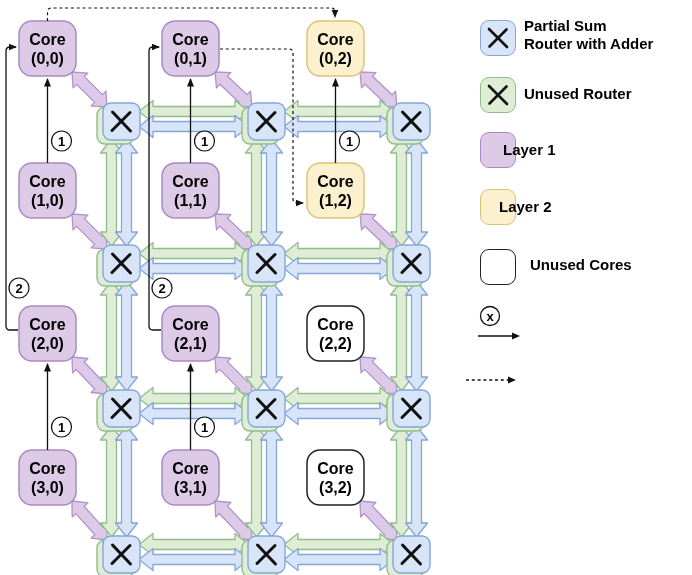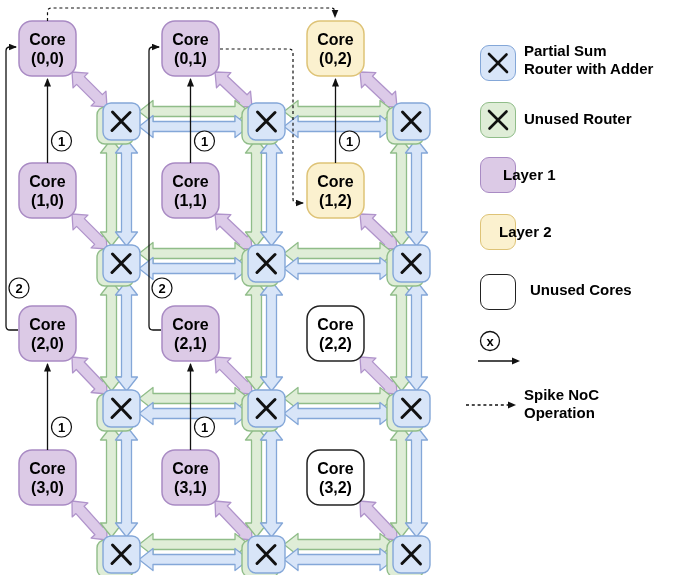--- a/index.html
+++ b/index.html
@@ -1,18 +1,18 @@
 <!DOCTYPE html>
 <html><head>
 <meta charset="utf-8">
 <style>
   html,body{margin:0;padding:0;background:#ffffff;}
   body{width:692px;height:575px;position:relative;font-family:"Liberation Sans",sans-serif;overflow:hidden;}
   #diagram{position:absolute;left:0;top:0;}
-  #legend{position:absolute;left:0;top:0;width:692px;height:524px;margin-top:25px;}
+  #legend{position:absolute;left:0;top:0;width:692px;height:524px;}
   .legend-label{font-weight:bold;font-size:15px;line-height:17.5px;color:#000;white-space:pre-line;position:absolute;}
   .swatch{position:absolute;width:36px;height:36px;border-radius:9px;box-sizing:border-box;display:flex;align-items:center;justify-content:center;}
   svg text{user-select:none;}
 </style>
 </head>
 <body>
 
 <svg id="diagram" width="465" height="575" viewBox="0 0 465 575">
     <defs>
       <marker id="arrh" markerWidth="9" markerHeight="8" refX="7.5" refY="3.5" orient="auto" markerUnits="userSpaceOnUse">
@@ -186,15 +186,13 @@
     <div style="position: absolute; left: 476px; top: 303px;"><svg width="48" height="44" viewBox="0 0 48 44">
         <circle cx="14" cy="13" r="9.5" fill="#fff" stroke="#111111" stroke-width="1.3"></circle>
         <text x="14" y="17.5" text-anchor="middle" font-size="13" font-weight="bold" fill="#000" font-family="&quot;Liberation Sans&quot;, sans-serif">x</text>
         <line x1="2" y1="33" x2="36" y2="33" stroke="#111111" stroke-width="1.3"></line>
         <path d="M36,29.5 L44,33 L36,36.5 Z" fill="#111111"></path>
       </svg></div>
     <div style="position: absolute; left: 464px; top: 373px;"><svg width="54" height="14" viewBox="0 0 54 14">
         <line x1="2" y1="7" x2="44" y2="7" stroke="#111111" stroke-width="1.3" stroke-dasharray="3 2.8"></line>
         <path d="M44,3.5 L52,7 L44,10.5 Z" fill="#111111"></path>
       </svg></div>
-    <div class="legend-label" style="left: 524px; top: 361px;">Spike NoC
-Operation</div>
   </div>
 
 </body></html>

